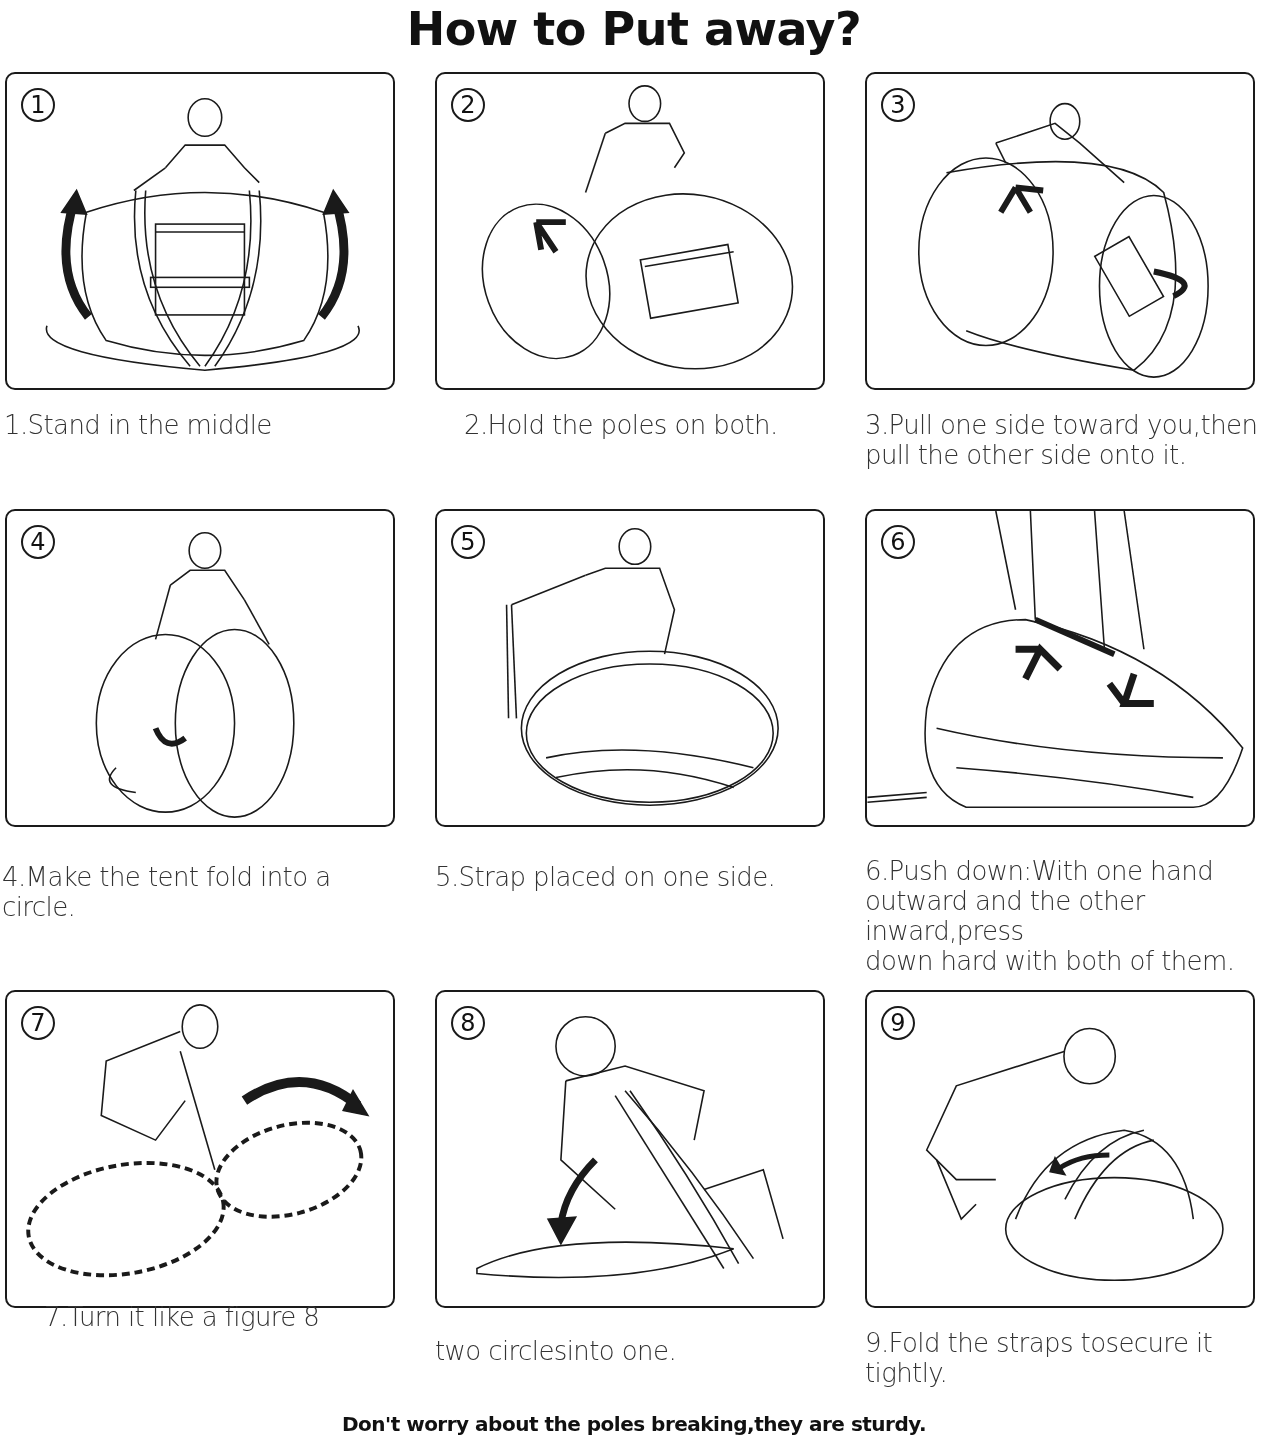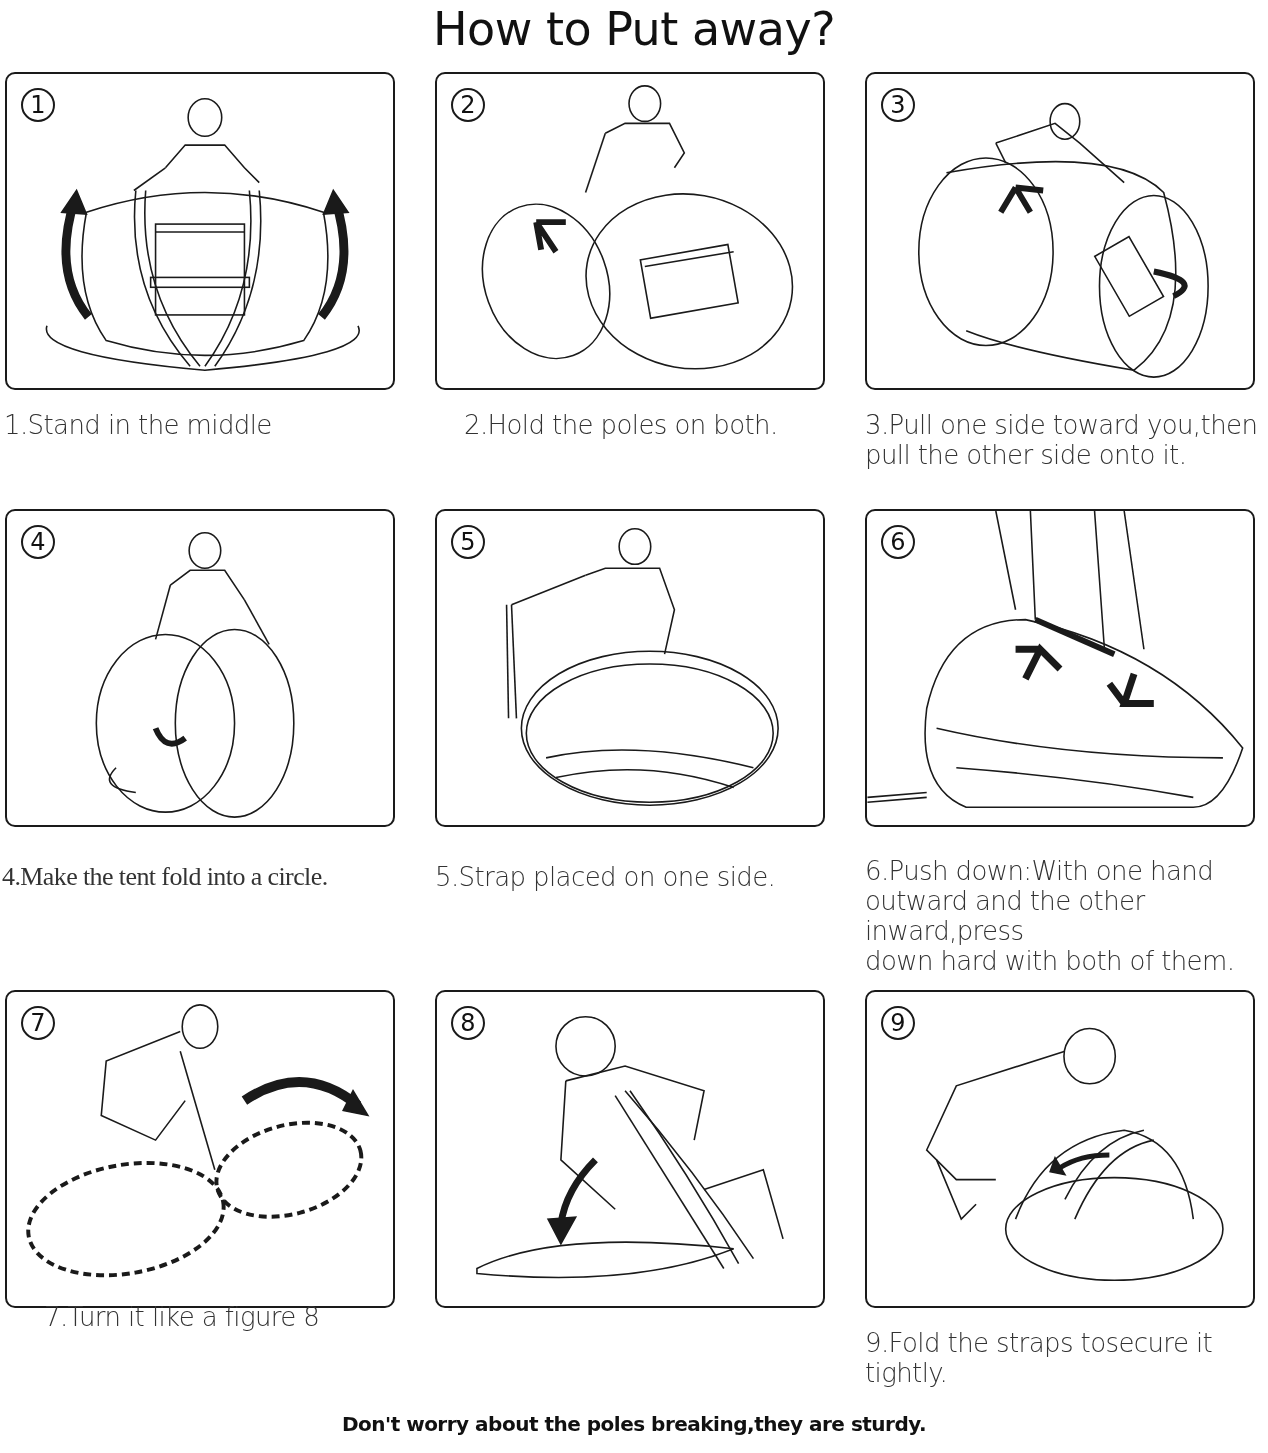--- a/index.html
+++ b/index.html
@@ -1,19 +1,19 @@
 <!DOCTYPE html>
 <html><head>
 <meta charset="utf-8">
 <style>
   html, body { margin: 0; padding: 0; background: #ffffff; }
   body { width: 1268px; height: 1453px; position: relative; overflow: hidden;
          font-family: "Liberation Sans", sans-serif; color: #111; }
   .title { position: absolute; left: 0; right: 0; top: 2px; text-align: center;
-           font-family: "DejaVu Sans", sans-serif; font-weight: normal; font-size: 46px;
+           font-family: "DejaVu Sans", sans-serif; font-weight: bold; font-size: 46px;
            letter-spacing: -0.5px; color: #111; }
   .footer { position: absolute; left: 0; right: 0; top: 1412px; text-align: center;
             font-family: "DejaVu Sans", sans-serif; font-weight: bold; font-size: 20px;
             letter-spacing: -0.5px; color: #111; }
   .panel { position: absolute; width: 390px; height: 318px; border: 2.5px solid #1a1a1a;
            border-radius: 10px; box-sizing: border-box; overflow: hidden; background: #fff; }
   .panel svg.art { position: absolute; left: 0; top: 0; width: 100%; height: 100%; }
   .num { position: absolute; left: 14px; top: 14px; width: 34px; height: 34px;
          border: 2px solid #1a1a1a; border-radius: 50%; box-sizing: border-box;
          text-align: center; line-height: 30px; font-size: 24px; font-family: "DejaVu Sans", sans-serif;
@@ -97,21 +97,21 @@
     <ellipse cx="200" cy="40" rx="16" ry="18"></ellipse>
     <path d="M165 75 L185 60 L220 60 L240 90"></path>
       <path d="M165 75 L150 130"></path>
       <path d="M240 90 L265 135"></path>
     <ellipse cx="160" cy="215" rx="70" ry="90"></ellipse>
     <ellipse cx="230" cy="215" rx="60" ry="95"></ellipse>
     <path d="M110 260 Q90 280 130 285"></path>
     <path d="M180 230 Q160 245 150 220" stroke-width="6"></path>
   </svg>
 </div>
-<div class="caption" style="left:2px; top:862px;font-family:Liberation Serif, serif;">
+<div class="caption" style="left:2px; top:862px;">
   <span>4.Make the tent fold into a circle.</span>
 </div>
 
 <div class="panel" style="left:435px; top:509px;">
   <div class="num">5</div>
   <svg class="art" viewBox="0 0 390 318" fill="none" stroke="#1a1a1a" stroke-width="1.6">
     <ellipse cx="200" cy="36" rx="16" ry="18"></ellipse>
     <path d="M150 65 L170 58 L225 58 L240 100 L230 145"></path>
       <path d="M150 65 L75 95"></path>
     <path d="M75 95 L80 210"></path>
@@ -171,20 +171,21 @@
     <path d="M190 100 Q260 180 320 270"></path>
       <path d="M195 100 Q255 185 305 275"></path>
     <path d="M180 105 Q240 200 290 280"></path>
     <path d="M40 280 Q120 240 300 260 Q200 300 40 285Z"></path>
     <path d="M270 200 L330 180 L350 250"></path>
     <path d="M160 170 Q130 200 125 235" stroke-width="7"></path>
     <path d="M112 230 L125 255 L140 228Z" fill="#1a1a1a"></path>
   </svg>
 </div>
 <div class="caption" style="left:435px; top:1336px;">
+  <span>two circlesinto one.</span>
 </div>
 
 <div class="panel" style="left:865px; top:990px;">
   <div class="num">9</div>
   <svg class="art" viewBox="0 0 390 318" fill="none" stroke="#1a1a1a" stroke-width="1.6">
     <ellipse cx="225" cy="65" rx="26" ry="28"></ellipse>
     <path d="M200 60 L90 95 L60 160 L90 190 L130 190"></path>
       <path d="M70 170 L95 230 L110 215"></path>
     <ellipse cx="250" cy="240" rx="110" ry="52"></ellipse>
     <path d="M150 230 Q180 150 260 140 Q320 150 330 230"></path>

